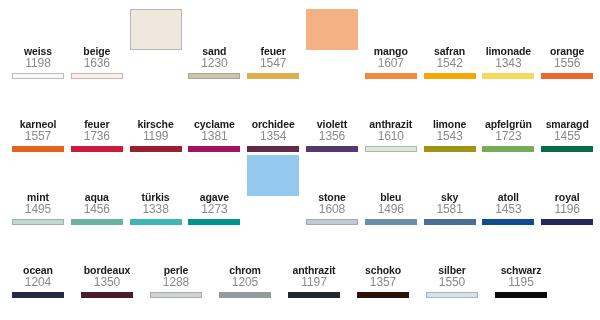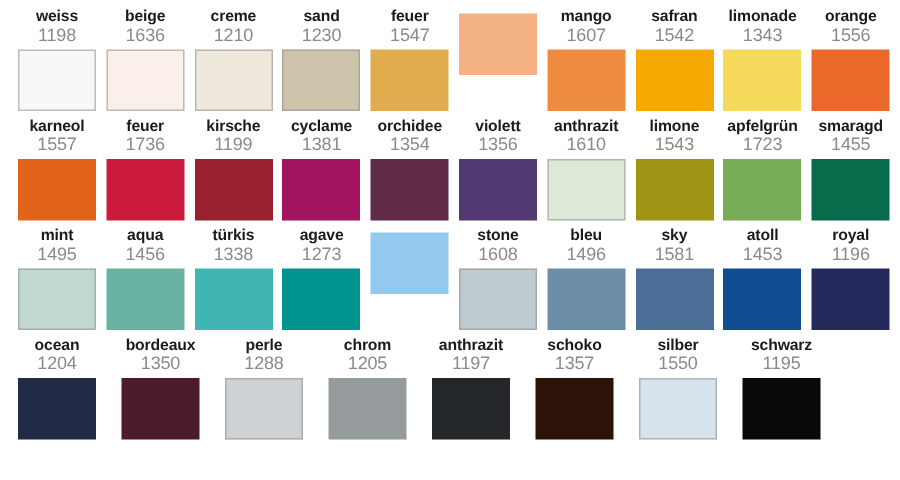--- a/index.html
+++ b/index.html
@@ -24,20 +24,21 @@
   .cell{
     width:69px;
     display:flex;
     flex-direction:column;
     align-items:flex-start;
   }
   .labels{
     width:52px;
     text-align:center;
     line-height:1.08;
+    margin-top:40px;
   }
   .cname{
     display:block;
     font-size:10.5px;
     font-weight:bold;
     color:#1b1b1b;
     letter-spacing:-0.1px;
     white-space:nowrap;
   }
   .cnum{
@@ -71,24 +72,20 @@
         <div class="swatch" style="background-color: rgb(248, 248, 247);"></div>
       </div>
       <div class="cell">
         <div class="labels">
           <span class="cname">beige</span>
           <span class="cnum">1636</span>
         </div>
         <div class="swatch" style="background-color: rgb(250, 239, 233);"></div>
       </div>
       <div class="cell">
-        <div class="labels">
-          <span class="cname">creme</span>
-          <span class="cnum">1210</span>
-        </div>
         <div class="swatch" style="background-color: rgb(239, 232, 221);"></div>
       </div>
       <div class="cell">
         <div class="labels">
           <span class="cname">sand</span>
           <span class="cnum">1230</span>
         </div>
         <div class="swatch" style="background-color: rgb(206, 196, 172);"></div>
       </div>
       <div class="cell">

